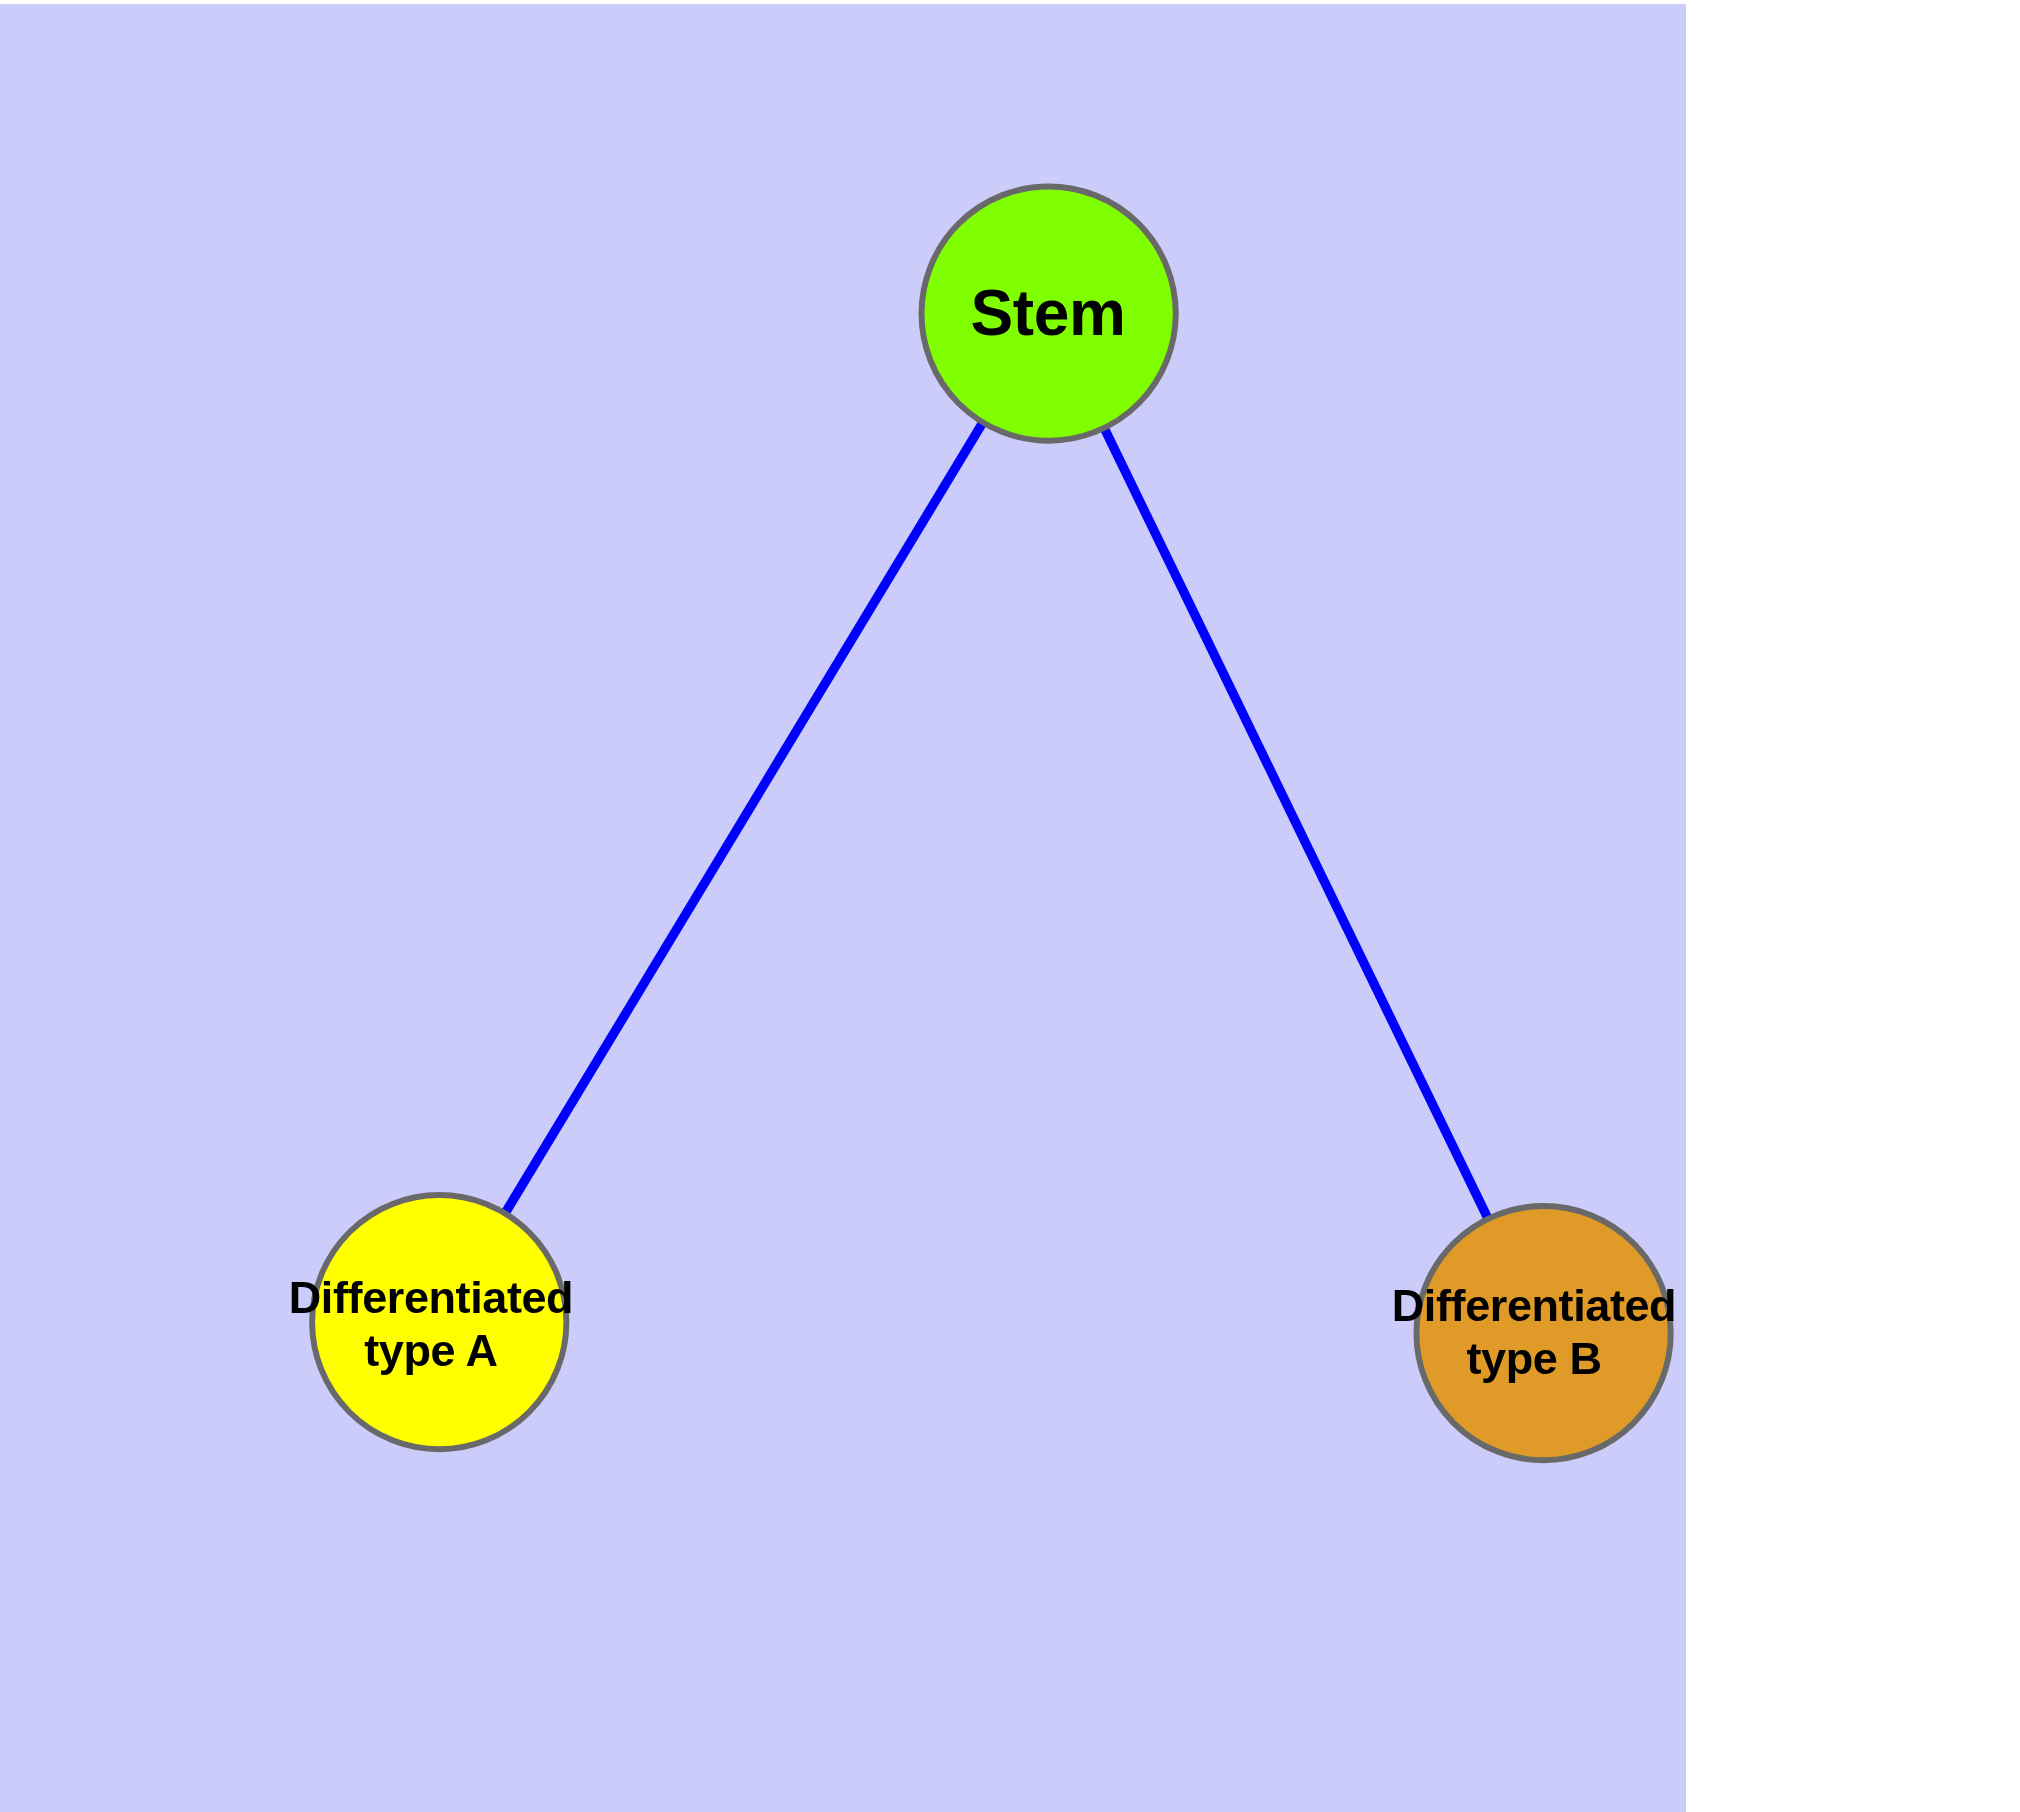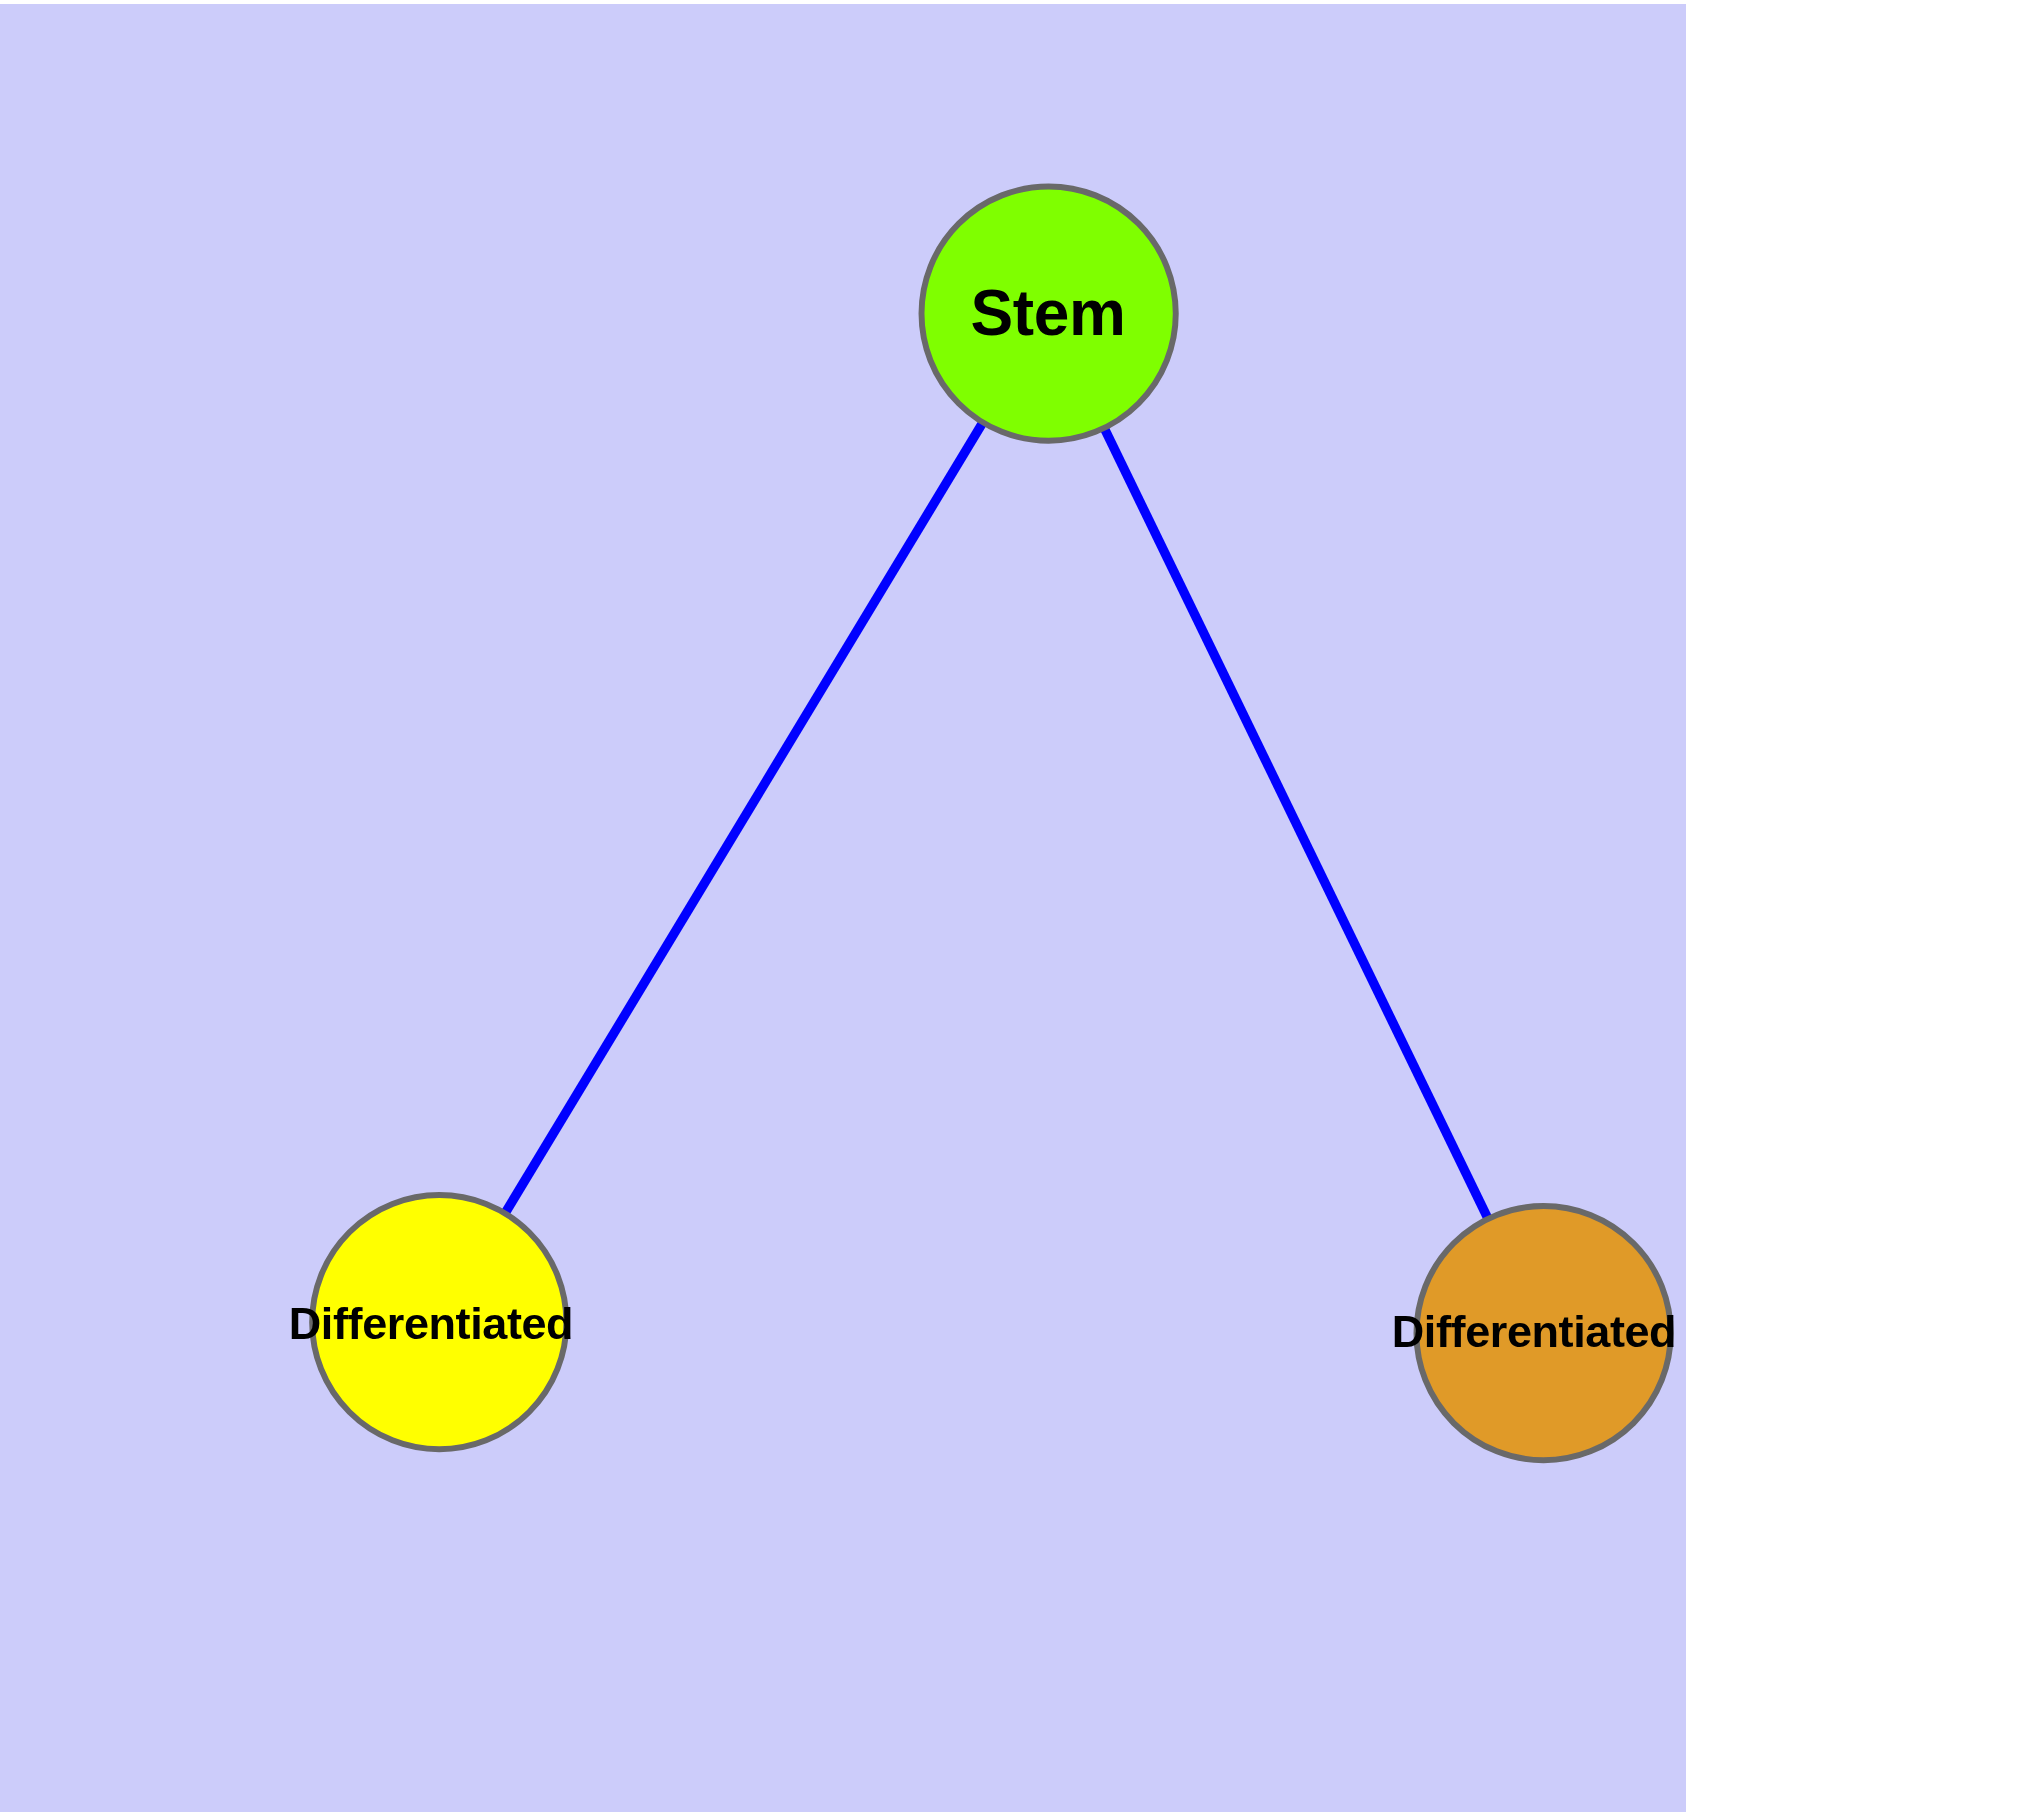--- a/index.html
+++ b/index.html
@@ -77,20 +77,22 @@
       <circle class="node-circle" cx="1821" cy="1573" r="150" fill="#e09a28"></circle>
     </g>
   </svg>
 
   <div class="node-label root" style="left:1048px; top:314px;">
     <div>Stem</div>
   </div>
 
   <div class="node-label leaf" style="left:431px; top:1324px;">
     <div>Differentiated</div>
+    <div>type A</div>
   </div>
 
   <div class="node-label leaf" style="left:1534px; top:1332px;">
     <div>Differentiated</div>
+    <div>type B</div>
   </div>
 
 </div>
 
 
 </body></html>

